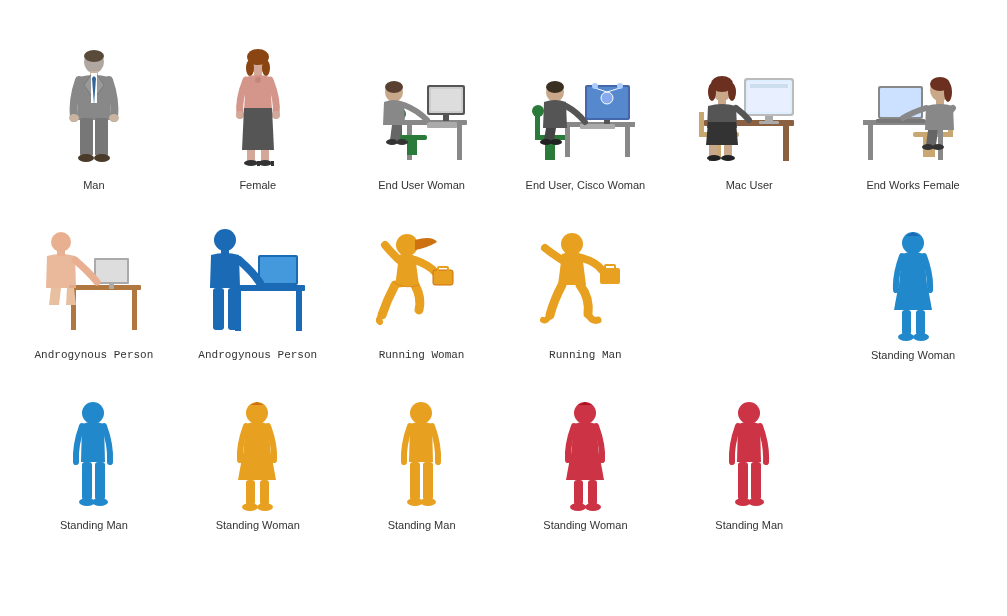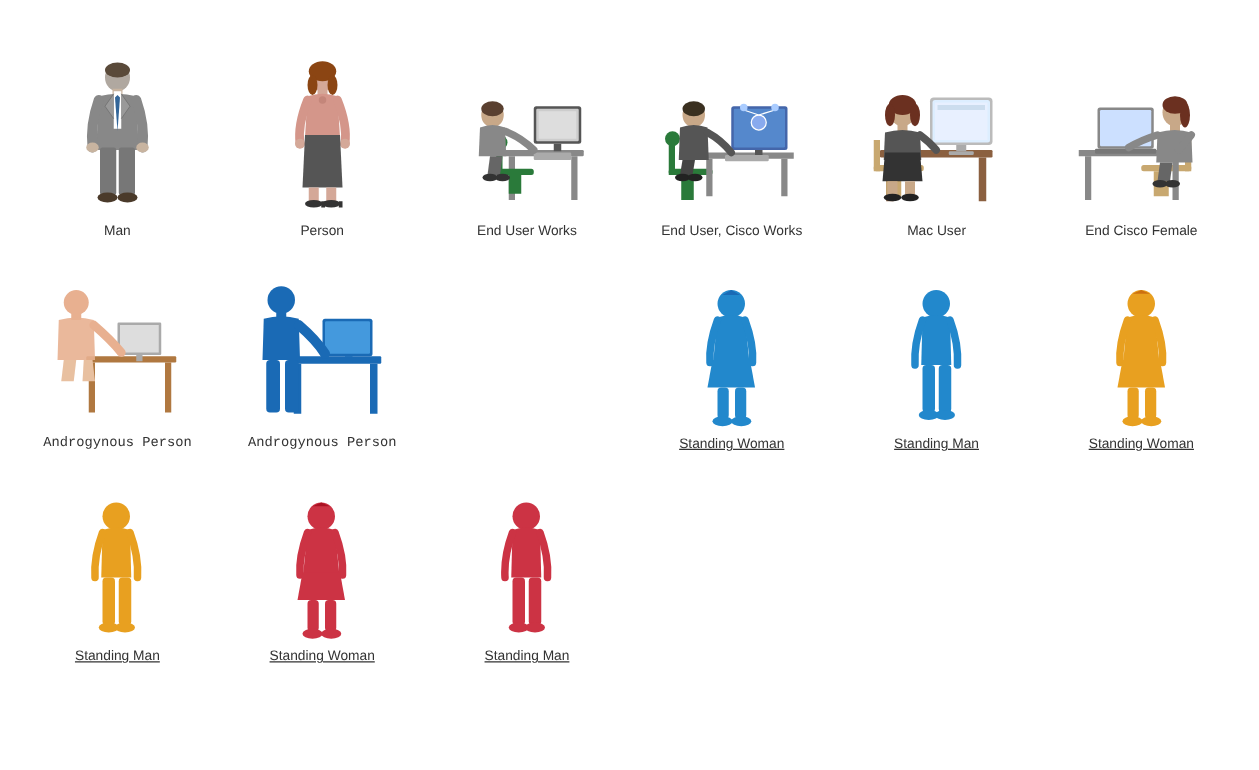--- a/index.html
+++ b/index.html
@@ -36,21 +36,21 @@
     .figure {
       display: flex;
       align-items: flex-end;
       justify-content: center;
       height: 130px;
     }
     svg { overflow: visible; }
 
     
     .row2 { min-height: 160px; font-family: Liberation Mono, monospace; }
-    .row3 { min-height: 150px; text-decoration: underline; }
+    .row3 { min-height: 150px; }
   </style>
 </head>
 <body>
 
 <div class="grid">
 
   <div class="icon-cell">
     <div class="figure">
       <svg width="60" height="120" viewBox="0 0 60 120">
 
@@ -114,21 +114,21 @@
         <rect x="19" y="100" width="8" height="12" fill="#d4a898"></rect>
         <rect x="33" y="100" width="8" height="12" fill="#d4a898"></rect>
 
         <ellipse cx="23" cy="113" rx="7" ry="3" fill="#333"></ellipse>
         <ellipse cx="37" cy="113" rx="7" ry="3" fill="#333"></ellipse>
 
         <rect x="29" y="111" width="3" height="5" fill="#333"></rect>
         <rect x="43" y="111" width="3" height="5" fill="#333"></rect>
       </svg>
     </div>
-    <div class="label">Person</div>
+    <div class="label">Female</div>
   </div>
 
   <div class="icon-cell">
     <div class="figure">
       <svg width="100" height="130" viewBox="0 0 100 130">
 
         <rect x="30" y="80" width="65" height="5" fill="#888" rx="1"></rect>
         <rect x="35" y="85" width="5" height="35" fill="#888"></rect>
         <rect x="85" y="85" width="5" height="35" fill="#888"></rect>
 
@@ -152,21 +152,21 @@
         <path d="M12 62 Q22 58 32 62 L33 85 L11 85 Z" fill="#888"></path>
 
         <path d="M32 65 Q45 70 55 80" stroke="#888" stroke-width="6" fill="none" stroke-linecap="round"></path>
 
         <path d="M20 85 L18 100 L28 100 L30 85" fill="#666"></path>
 
         <ellipse cx="20" cy="102" rx="6" ry="3" fill="#333"></ellipse>
         <ellipse cx="30" cy="102" rx="6" ry="3" fill="#333"></ellipse>
       </svg>
     </div>
-    <div class="label">End User Works</div>
+    <div class="label">End User Woman</div>
   </div>
 
   <div class="icon-cell">
     <div class="figure">
       <svg width="110" height="130" viewBox="0 0 110 130">
 
         <rect x="5" y="95" width="35" height="5" rx="2" fill="#2a7a3a"></rect>
         <rect x="15" y="100" width="10" height="20" fill="#2a7a3a"></rect>
         <rect x="5" y="72" width="5" height="28" fill="#2a7a3a"></rect>
         <ellipse cx="8" cy="71" rx="6" ry="6" fill="#2a7a3a"></ellipse>
@@ -193,21 +193,21 @@
 
         <path d="M14 62 Q25 58 36 62 L37 88 L13 88 Z" fill="#555"></path>
 
         <path d="M36 66 Q47 72 55 82" stroke="#555" stroke-width="6" fill="none" stroke-linecap="round"></path>
 
         <path d="M16 88 L14 100 L24 100 L26 88" fill="#444"></path>
         <ellipse cx="16" cy="102" rx="6" ry="3" fill="#222"></ellipse>
         <ellipse cx="26" cy="102" rx="6" ry="3" fill="#222"></ellipse>
       </svg>
     </div>
-    <div class="label">End User, Cisco Works</div>
+    <div class="label">End User, Cisco Woman</div>
   </div>
 
   <div class="icon-cell">
     <div class="figure">
       <svg width="110" height="130" viewBox="0 0 110 130">
 
         <rect x="10" y="80" width="90" height="6" fill="#8B6040" rx="1"></rect>
         <rect x="15" y="86" width="6" height="35" fill="#8B6040"></rect>
         <rect x="89" y="86" width="6" height="35" fill="#8B6040"></rect>
 
@@ -273,21 +273,21 @@
         <path d="M68 66 Q82 62 95 66 L96 90 L67 90 Z" fill="#888"></path>
 
         <path d="M68 68 Q55 72 45 78" stroke="#888" stroke-width="6" fill="none" stroke-linecap="round"></path>
         <path d="M95 68 Q90 74 85 80" stroke="#888" stroke-width="6" fill="none" stroke-linecap="round"></path>
 
         <path d="M70 90 L68 105 L78 105 L80 90" fill="#666"></path>
         <ellipse cx="70" cy="107" rx="6" ry="3" fill="#333"></ellipse>
         <ellipse cx="80" cy="107" rx="6" ry="3" fill="#333"></ellipse>
       </svg>
     </div>
-    <div class="label">End Cisco Female</div>
+    <div class="label">End Works Female</div>
   </div>
 
   <div class="icon-cell row2">
     <div class="figure">
       <svg width="110" height="120" viewBox="0 0 110 120">
 
         <rect x="30" y="65" width="72" height="5" fill="#b07840" rx="1"></rect>
         <rect x="32" y="70" width="5" height="40" fill="#b07840"></rect>
         <rect x="93" y="70" width="5" height="40" fill="#b07840"></rect>
 
@@ -330,21 +330,73 @@
 
         <path d="M36 40 Q50 52 57 63" stroke="#1a6ab5" stroke-width="8" fill="none" stroke-linecap="round"></path>
 
         <rect x="10" y="68" width="11" height="42" rx="3" fill="#1a6ab5"></rect>
         <rect x="25" y="68" width="11" height="42" rx="3" fill="#1a6ab5"></rect>
       </svg>
     </div>
     <div class="label">Androgynous Person</div>
   </div>
 
-
+  <div class="icon-cell row2">
+    <div class="figure">
+      <svg width="90" height="110" viewBox="0 0 90 110">
+
+        <circle cx="30" cy="15" r="11" fill="#e8a020"></circle>
+
+        <path d="M38 10 Q55 5 60 12 Q50 18 38 20" fill="#cc7010"></path>
+
+        <path d="M22 25 Q30 22 38 26 L42 55 L18 58 Z" fill="#e8a020"></path>
+
+        <path d="M22 30 Q12 20 8 15" stroke="#e8a020" stroke-width="8" fill="none" stroke-linecap="round"></path>
+
+        <path d="M38 30 Q52 35 58 42" stroke="#e8a020" stroke-width="8" fill="none" stroke-linecap="round"></path>
+
+        <rect x="56" y="40" width="20" height="15" rx="2" fill="#e8a020" stroke="#cc7010" stroke-width="1"></rect>
+        <rect x="61" y="37" width="10" height="5" rx="1" fill="none" stroke="#e8a020" stroke-width="2"></rect>
+
+        <path d="M18 55 Q10 70 5 85" stroke="#e8a020" stroke-width="9" fill="none" stroke-linecap="round"></path>
+
+        <path d="M5 85 Q0 90 3 92" stroke="#e8a020" stroke-width="6" fill="none" stroke-linecap="round"></path>
+
+        <path d="M38 55 Q45 68 42 80" stroke="#e8a020" stroke-width="9" fill="none" stroke-linecap="round"></path>
+
+        <path d="M16 52 Q28 60 42 55" fill="#e8a020" stroke="#cc7010" stroke-width="0.5"></path>
+      </svg>
+    </div>
+    <div class="label">Running Woman</div>
+  </div>
+
+  <div class="icon-cell row2">
+    <div class="figure">
+      <svg width="90" height="110" viewBox="0 0 90 110">
+
+        <circle cx="32" cy="14" r="11" fill="#e8a020"></circle>
+
+        <path d="M22 24 Q32 20 42 24 L46 55 L18 55 Z" fill="#e8a020"></path>
+
+        <path d="M22 30 Q10 22 5 18" stroke="#e8a020" stroke-width="8" fill="none" stroke-linecap="round"></path>
+
+        <path d="M42 28 Q56 32 62 40" stroke="#e8a020" stroke-width="8" fill="none" stroke-linecap="round"></path>
+
+        <rect x="60" y="38" width="20" height="16" rx="2" fill="#e8a020"></rect>
+        <rect x="65" y="35" width="10" height="5" rx="1" fill="none" stroke="#e8a020" stroke-width="2"></rect>
+
+        <path d="M40 55 Q50 68 48 84" stroke="#e8a020" stroke-width="9" fill="none" stroke-linecap="round"></path>
+        <path d="M48 84 Q52 92 58 90" stroke="#e8a020" stroke-width="7" fill="none" stroke-linecap="round"></path>
+
+        <path d="M22 55 Q14 70 10 85" stroke="#e8a020" stroke-width="9" fill="none" stroke-linecap="round"></path>
+        <path d="M10 85 Q6 92 3 90" stroke="#e8a020" stroke-width="6" fill="none" stroke-linecap="round"></path>
+      </svg>
+    </div>
+    <div class="label">Running Man</div>
+  </div>
 
 
   <div class="icon-cell row2">
   </div>
 
   <div class="icon-cell row3">
     <div class="figure">
       <svg width="55" height="110" viewBox="0 0 55 110">
 
         <circle cx="27" cy="13" r="11" fill="#2288cc"></circle>

